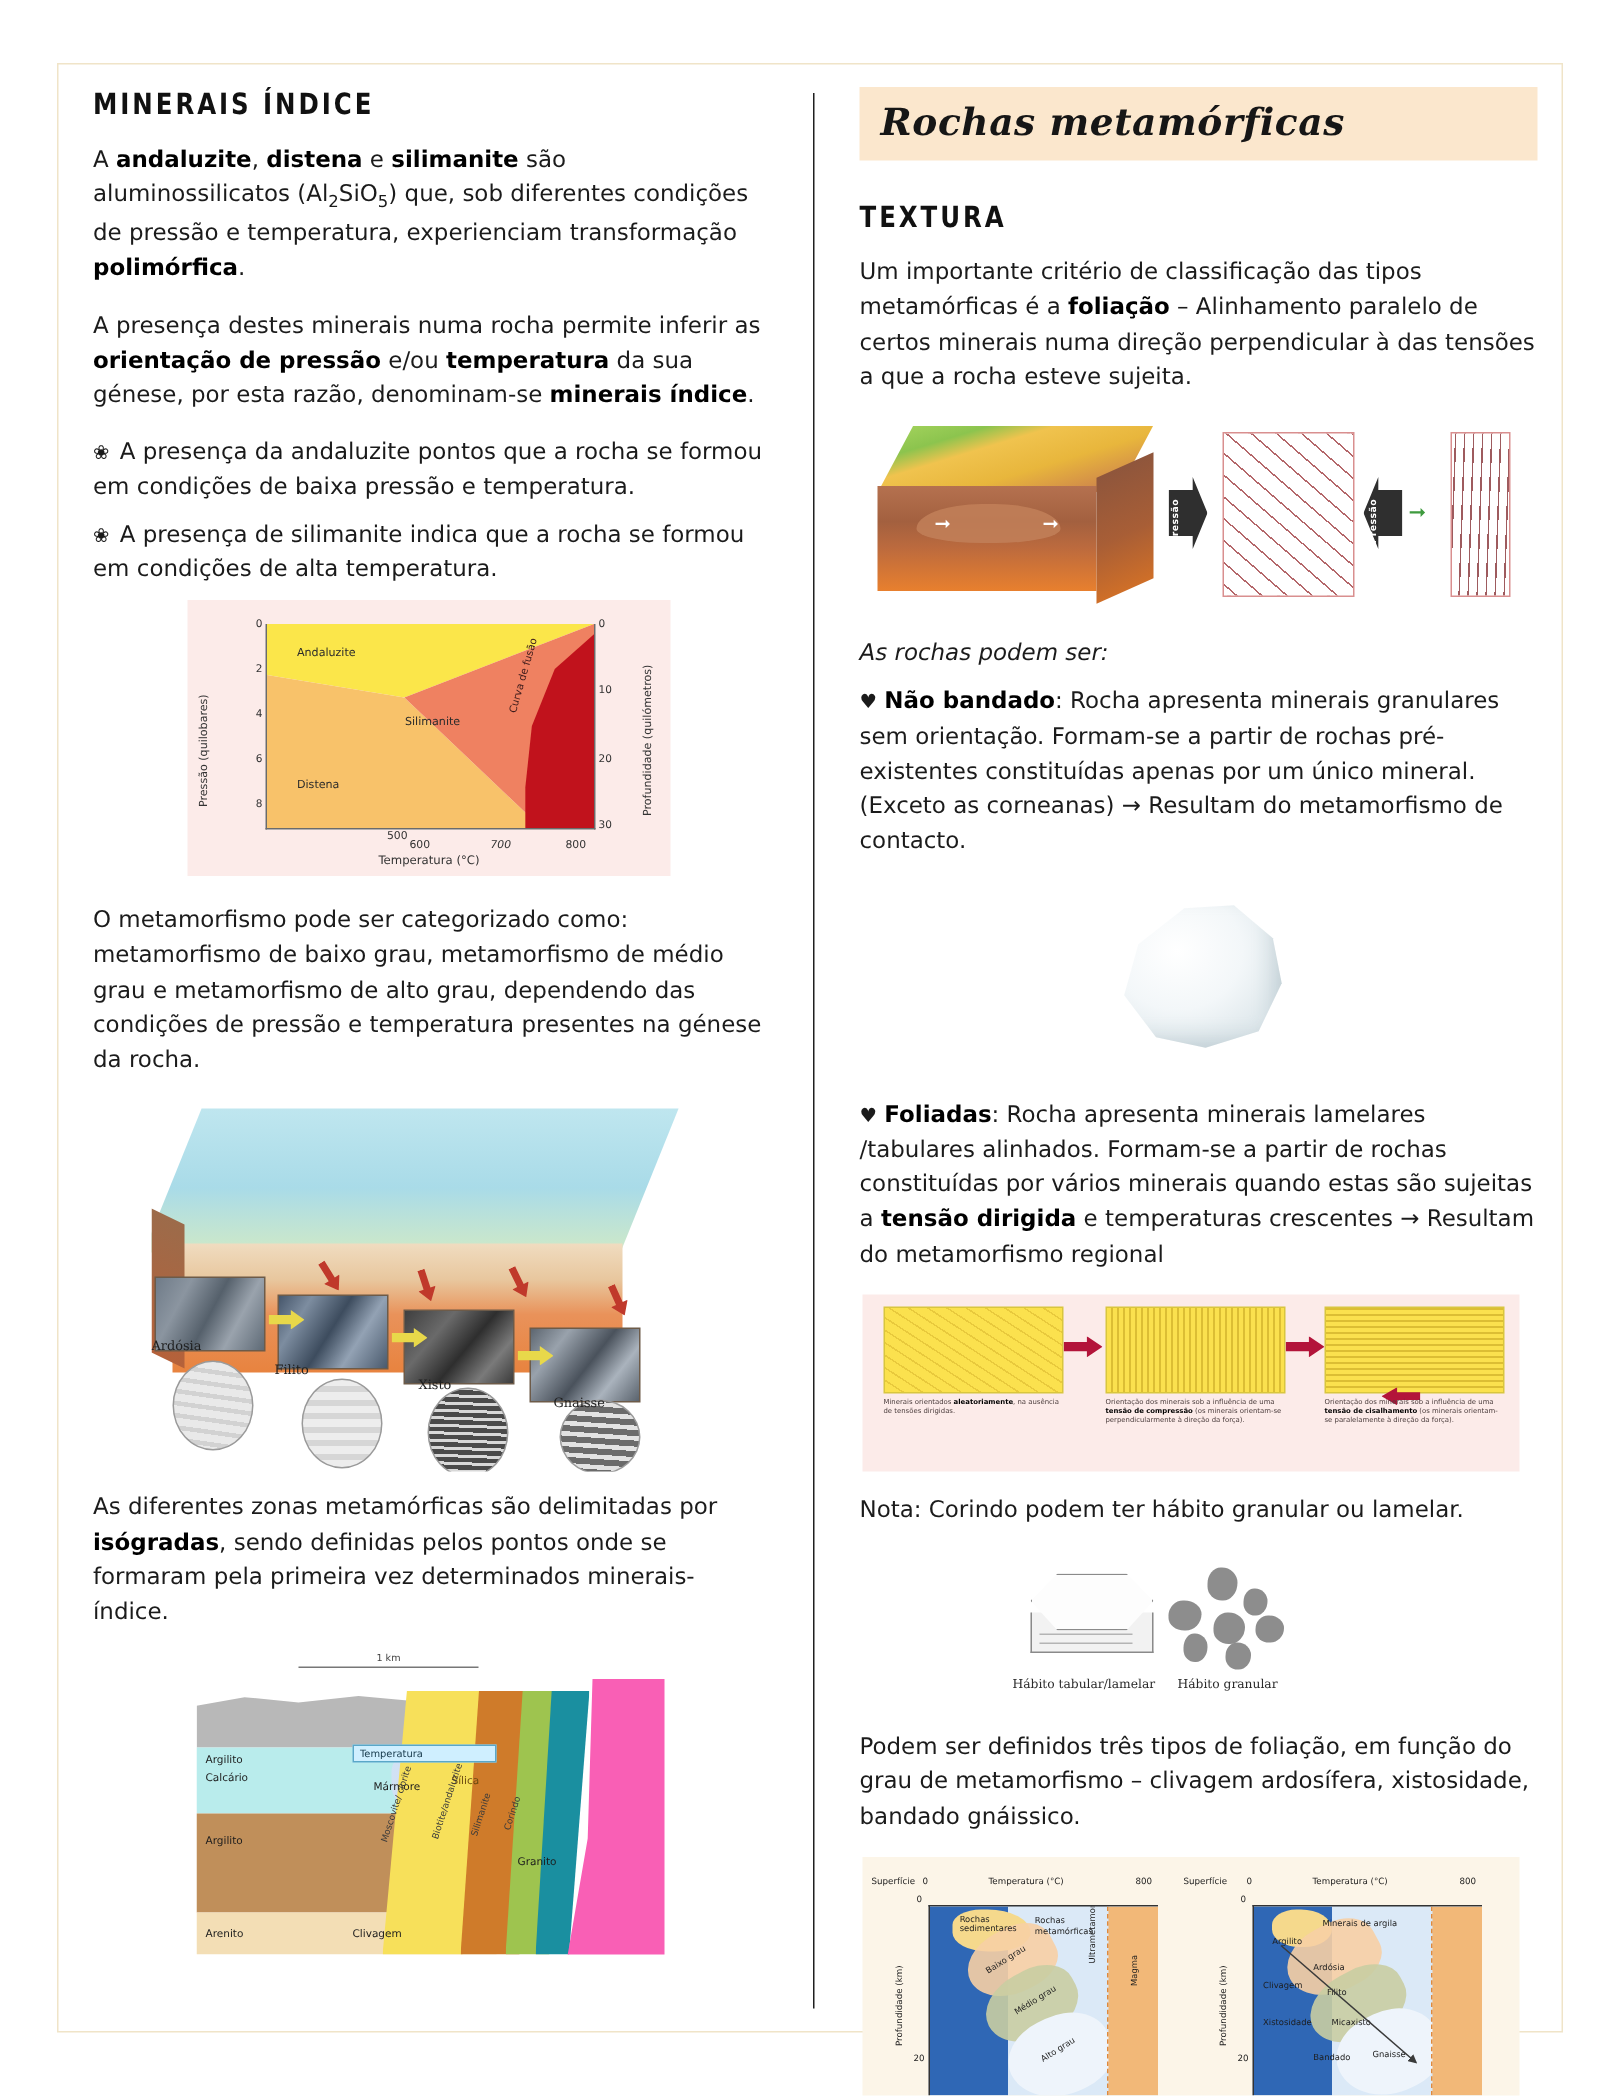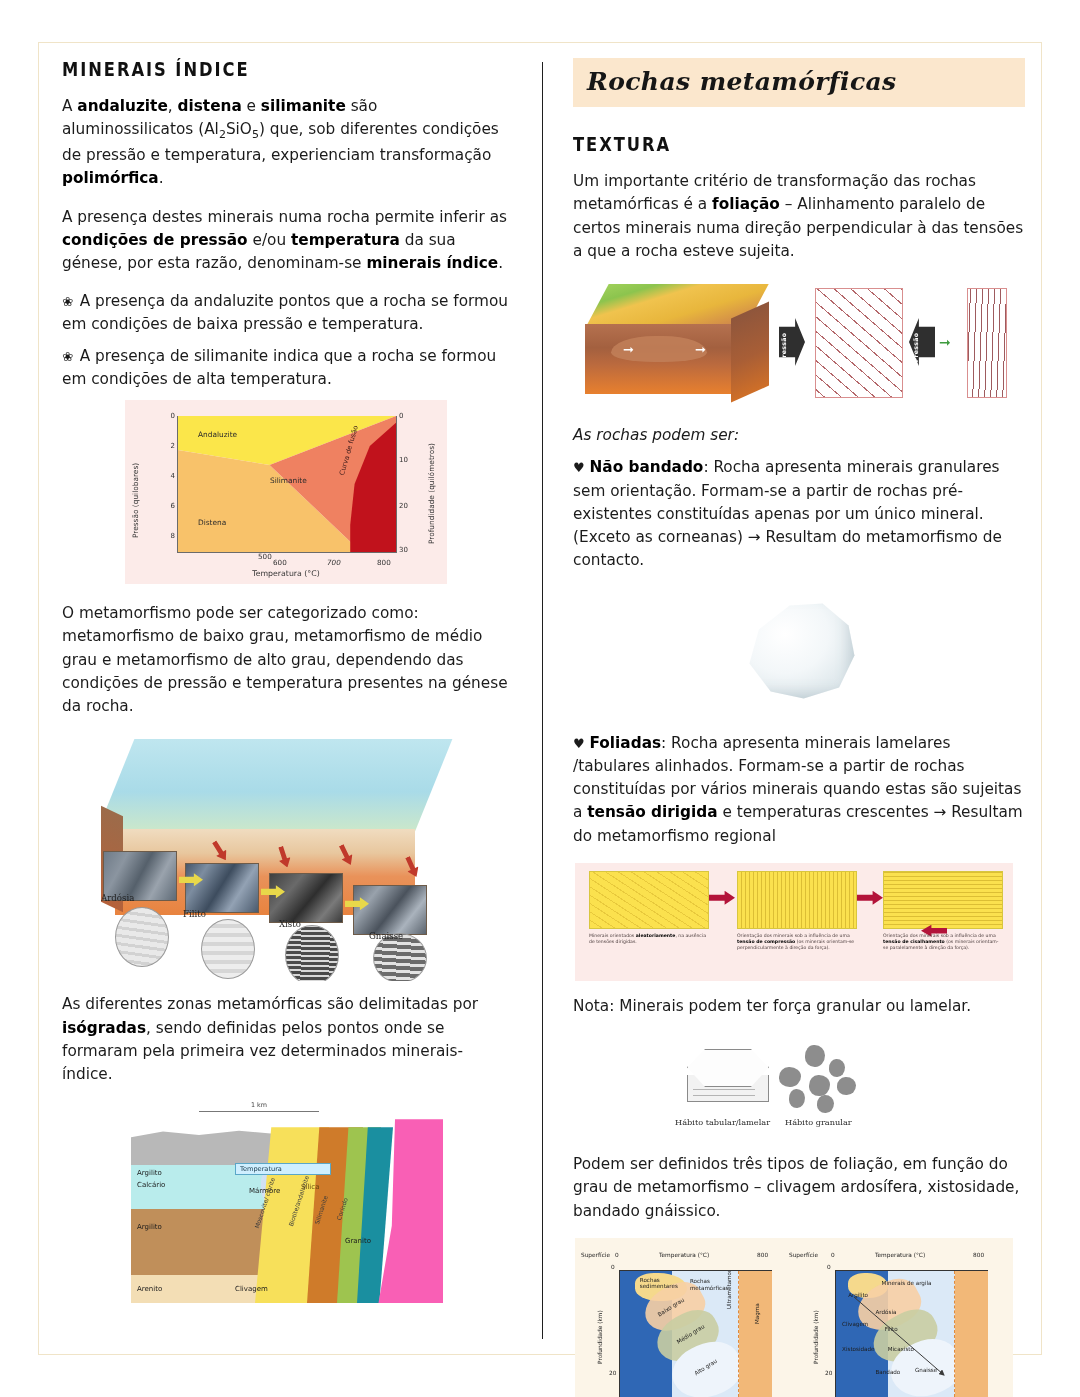--- a/index.html
+++ b/index.html
@@ -219,21 +219,21 @@
 
   <div class="col col-left">
 
     <h2 class="section-title">MINERAIS ÍNDICE</h2>
 
     <p>
       <span>A </span><b>andaluzite</b><span>, </span><b>distena</b><span> e </span><b>silimanite</b><span> são aluminossilicatos (Al</span><sub>2</sub><span>SiO</span><sub>5</sub><span>) que, sob diferentes condições de pressão e temperatura, experienciam transformação </span><b>polimórfica</b><span>.</span>
     </p>
 
     <p>
-      <span>A presença destes minerais numa rocha permite inferir as </span><b>condições de pressão</b><span> e/ou </span><b>temperatura</b><span> da sua génese, por esta razão, denominam-se </span><b>minerais índice</b><span>.</span>
+      <span>A presença destes minerais numa rocha permite inferir as </span><b>orientação de pressão</b><span> e/ou </span><b>temperatura</b><span> da sua génese, por esta razão, denominam-se </span><b>minerais índice</b><span>.</span>
     </p>
 
     <div class="bullet-line">
       <span class="bullet-ico">❀</span>
       <span>A presença da andaluzite pontos que a rocha se formou em condições de baixa pressão e temperatura.</span>
     </div>
     <div class="bullet-line">
       <span class="bullet-ico">❀</span>
       <span>A presença de silimanite indica que a rocha se formou em condições de alta temperatura.</span>
     </div>
@@ -356,21 +356,21 @@
 
   <div class="col col-right">
 
     <div class="banner">
       <span class="banner-title">Rochas metamórficas</span>
     </div>
 
     <h2 class="section-title">TEXTURA</h2>
 
     <p>
-      <span>Um importante critério de transformação das rochas metamórficas é a </span><b>foliação</b><span> – Alinhamento paralelo de certos minerais numa direção perpendicular à das tensões a que a rocha esteve sujeita.</span>
+      <span>Um importante critério de classificação das tipos metamórficas é a </span><b>foliação</b><span> – Alinhamento paralelo de certos minerais numa direção perpendicular à das tensões a que a rocha esteve sujeita.</span>
     </p>
 
     <figure class="fol-fig illus">
       <div class="blk">
         <div class="blk-top"></div>
         <div class="blk-front"></div>
         <div class="blk-side"></div>
         <div class="blk-fold"></div>
         <div class="blk-arrow" style="left:38px;">➞</div>
         <div class="blk-arrow" style="left:110px;">➞</div>
@@ -426,21 +426,21 @@
         <span>Minerais orientados </span><b>aleatoriamente</b><span>, na ausência de tensões dirigidas.</span>
       </div>
       <div class="tri-cap" style="left:162px;width:118px;">
         <span>Orientação dos minerais sob a influência de uma </span><b>tensão de compressão</b><span> (os minerais orientam-se perpendicularmente à direção da força).</span>
       </div>
       <div class="tri-cap" style="left:308px;width:118px;">
         <span>Orientação dos minerais sob a influência de uma </span><b>tensão de cisalhamento</b><span> (os minerais orientam-se paralelamente à direção da força).</span>
       </div>
     </figure>
 
-    <p>Nota: Minerais podem ter força granular ou lamelar.</p>
+    <p>Nota: Corindo podem ter hábito granular ou lamelar.</p>
 
     <figure class="hab-fig illus">
       <div class="tab-shape">
         <div class="tab-side"></div>
         <div class="tab-top"></div>
         <div class="tab-line" style="left:14px;top:40px;width:62px;"></div>
         <div class="tab-line" style="left:14px;top:46px;width:62px;"></div>
       </div>
 
       <div>

